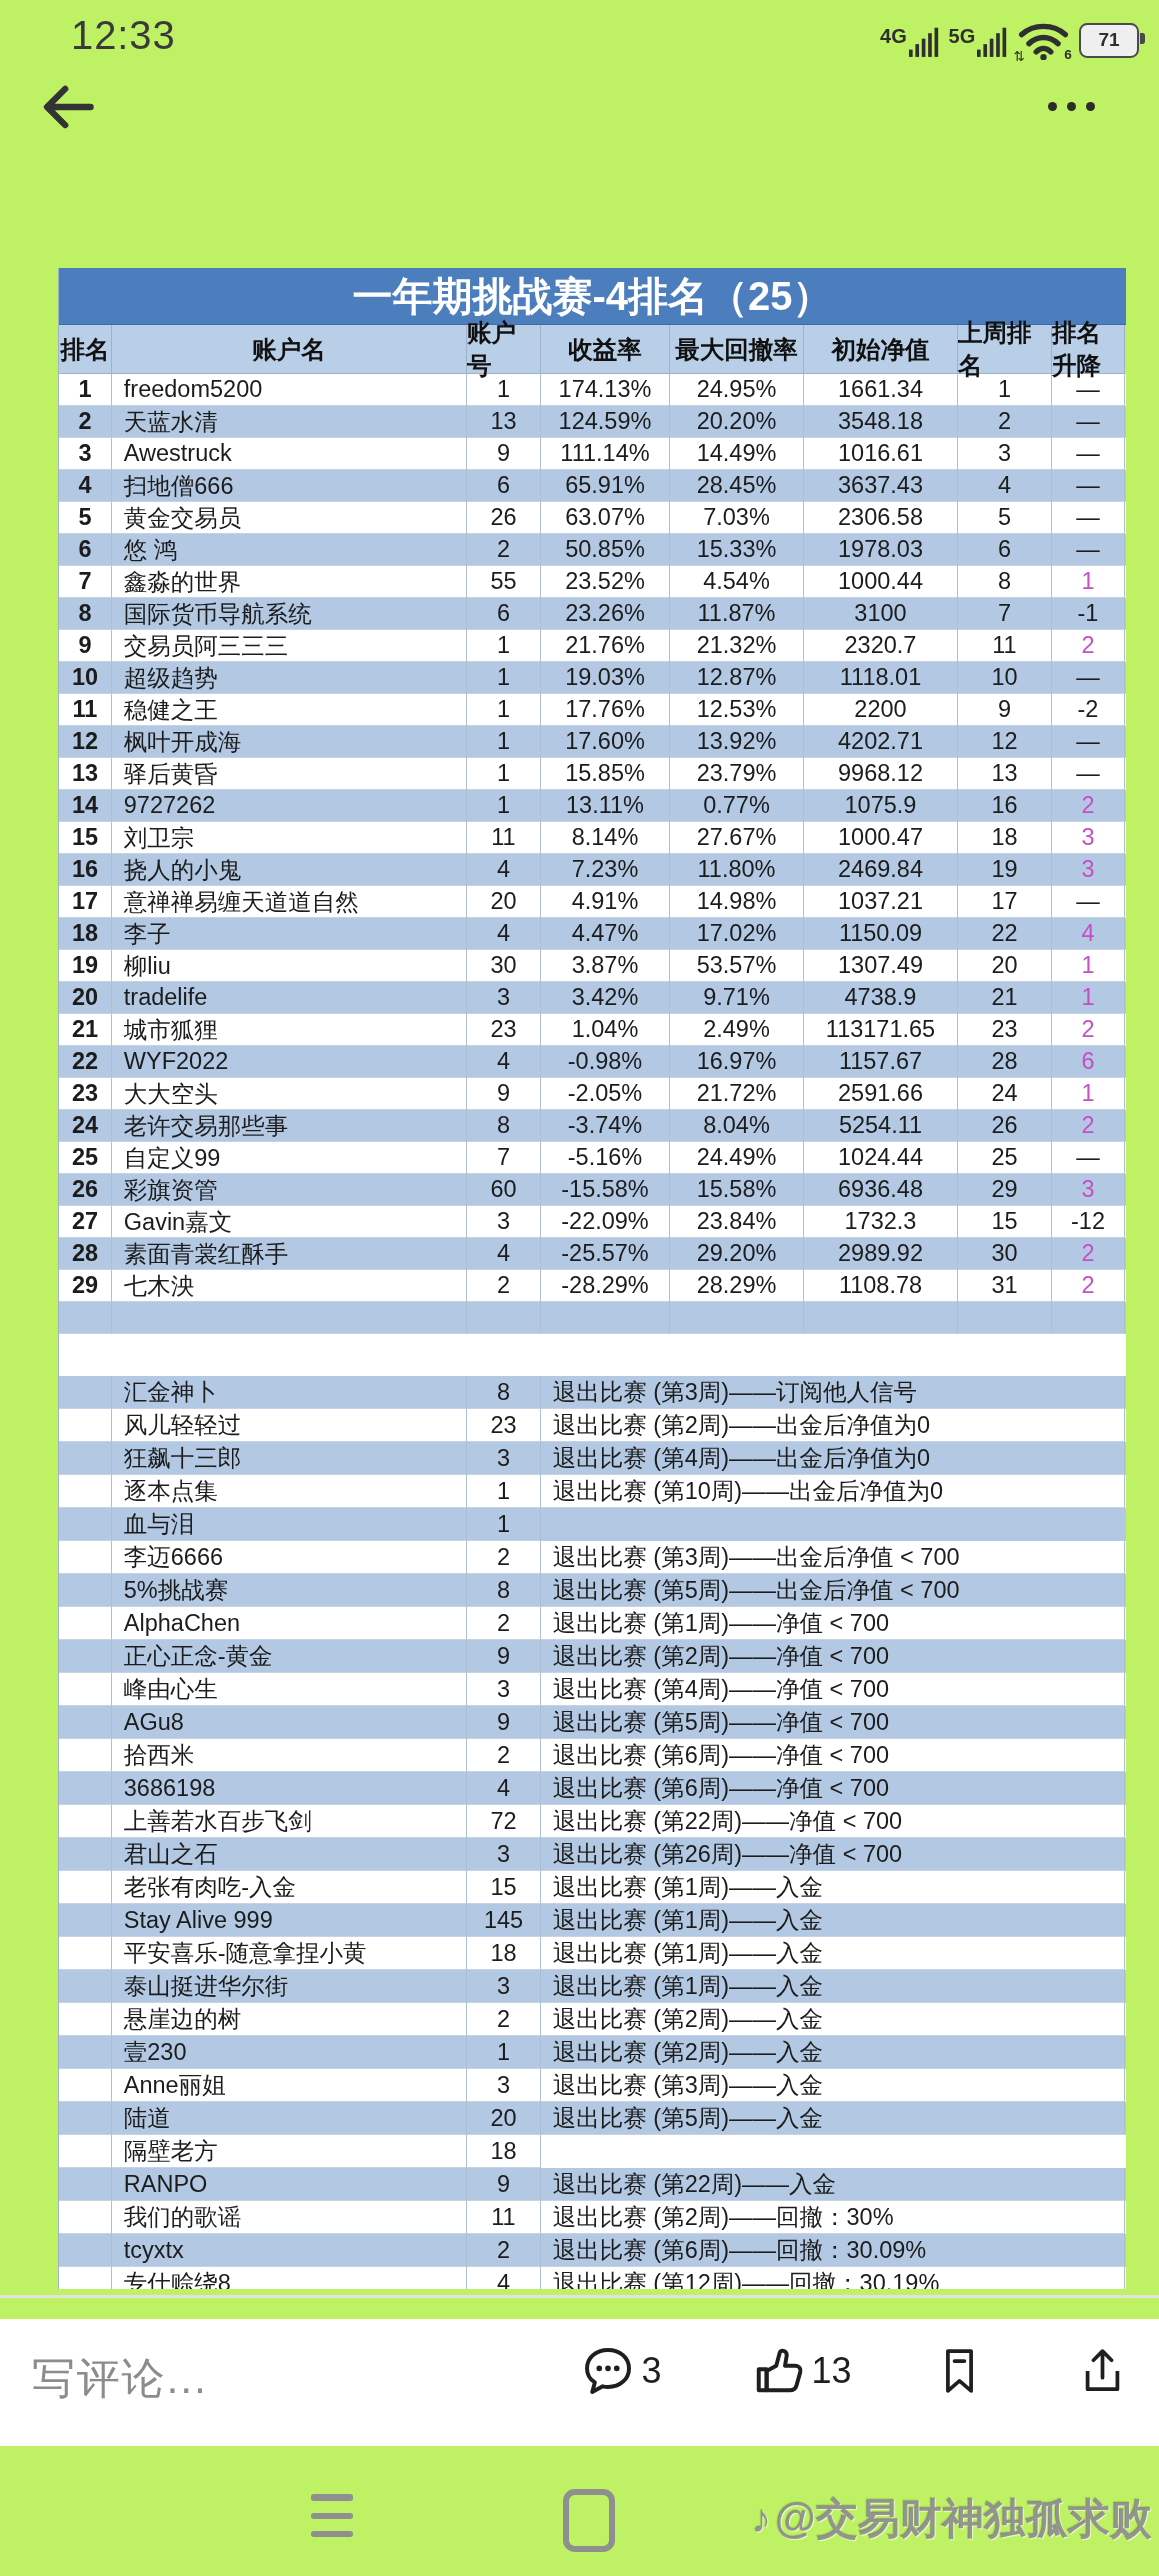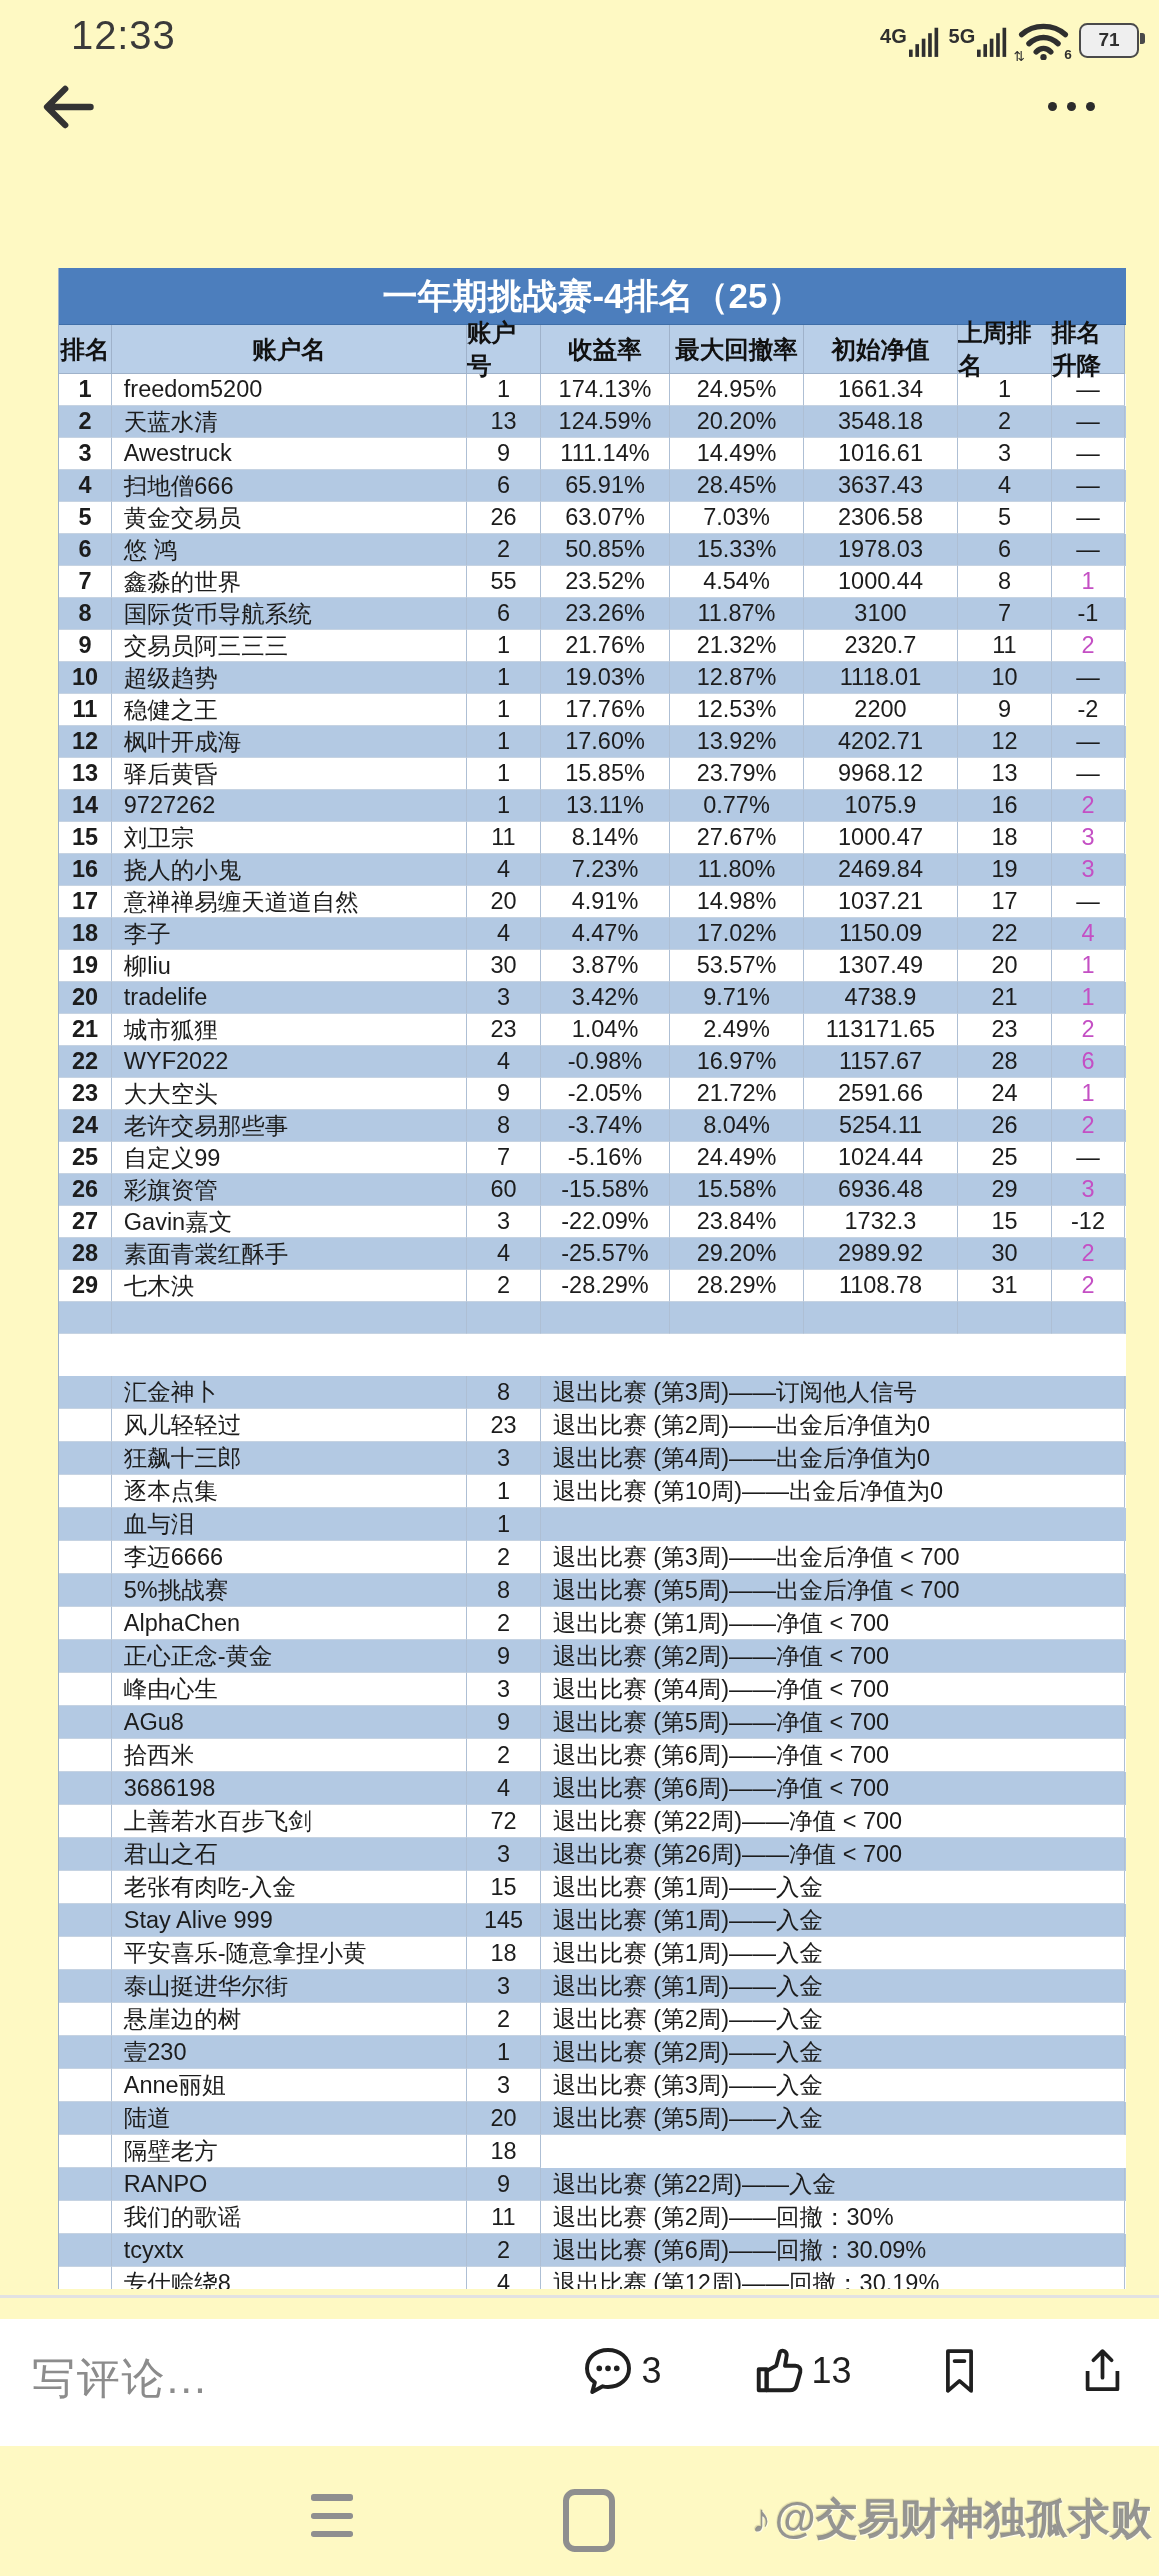--- a/index.html
+++ b/index.html
@@ -1,16 +1,16 @@
 <!DOCTYPE html>
 <html style="font-size:14.5px"><head>
 <meta charset="utf-8">
 <style>
   html,body{margin:0;padding:0;background:#fff;}
-  .screen{position:relative;width:1159px;height:2576px;background:#fef9c3;overflow:hidden;
+  .screen{position:relative;width:1159px;height:2576px;background:#bef264;overflow:hidden;
           font-family:"Liberation Sans",sans-serif;color:#1c1c1c;}
 
   
   .status-bar{position:absolute;left:0;top:0;width:1159px;height:72px;}
   .sb-time{position:absolute;left:71px;top:12.7px;font-size:40px;font-weight:500;color:#3a3a3a;letter-spacing:0.9px;}
   .sb-right{position:absolute;right:20px;top:20px;display:flex;align-items:center;gap:9px;}
   .net{display:flex;align-items:flex-end;gap:1.8px;}
   .net-label{font-size:20px;font-weight:700;color:#2f2f2f;line-height:1;transform:translateY(-11px);}
   .wifi-wrap{position:relative;width:53px;height:40px;}
   .wifi-six{position:absolute;right:-1.8px;bottom:-1.8px;font-size:13.6px;font-weight:700;color:#2f2f2f;}
@@ -22,21 +22,21 @@
 
   
   .app-bar{position:absolute;left:0;top:78px;width:1159px;height:63px;}
   .back-btn{position:absolute;left:36px;top:0;width:62px;height:58px;cursor:pointer;}
   .more-btn{position:absolute;right:53px;top:7.2px;width:69px;height:43px;display:flex;align-items:center;
             justify-content:center;gap:10px;cursor:pointer;}
   .dot{width:9px;height:9px;border-radius:50%;background:#2c2c2c;}
 
   
   .sheet{position:absolute;left:58px;top:268px;width:1067px;border-left:0.9px solid #9fb2ca;}
-  .t-title{height:56px;background:#4c7ebd;color:#fff;font-weight:700;font-size:35px;
+  .t-title{height:56px;background:#4c7ebd;color:#fff;font-weight:700;font-size:40px;
            display:flex;align-items:center;justify-content:center;border-bottom:0.9px solid #3e6ea8;}
   .grid1{display:grid;grid-template-columns:53px 355px 74px 129px 134px 154px 94px 73px;}
   .grid2{display:grid;grid-template-columns:53px 355px 74px 584px;text-align:center;}
   .t-head .hc{height:48px;background:#b9cfe8;border-right:0.9px solid #9fb2ca;border-bottom:0.9px solid #9fb2ca;
           display:flex;align-items:center;justify-content:center;font-weight:700;font-size:24.5px;color:#111;}
   .tr{background:#fff;}
   .tr.alt{background:#b3c9e3;}
   .tr .td{height:31px;border-right:0.9px solid #aebfd4;border-bottom:0.9px solid #c6d3e2;
       display:flex;align-items:center;justify-content:center;font-size:23.5px;white-space:nowrap;overflow:hidden;}
   .tr2 .td{height:32px;}

